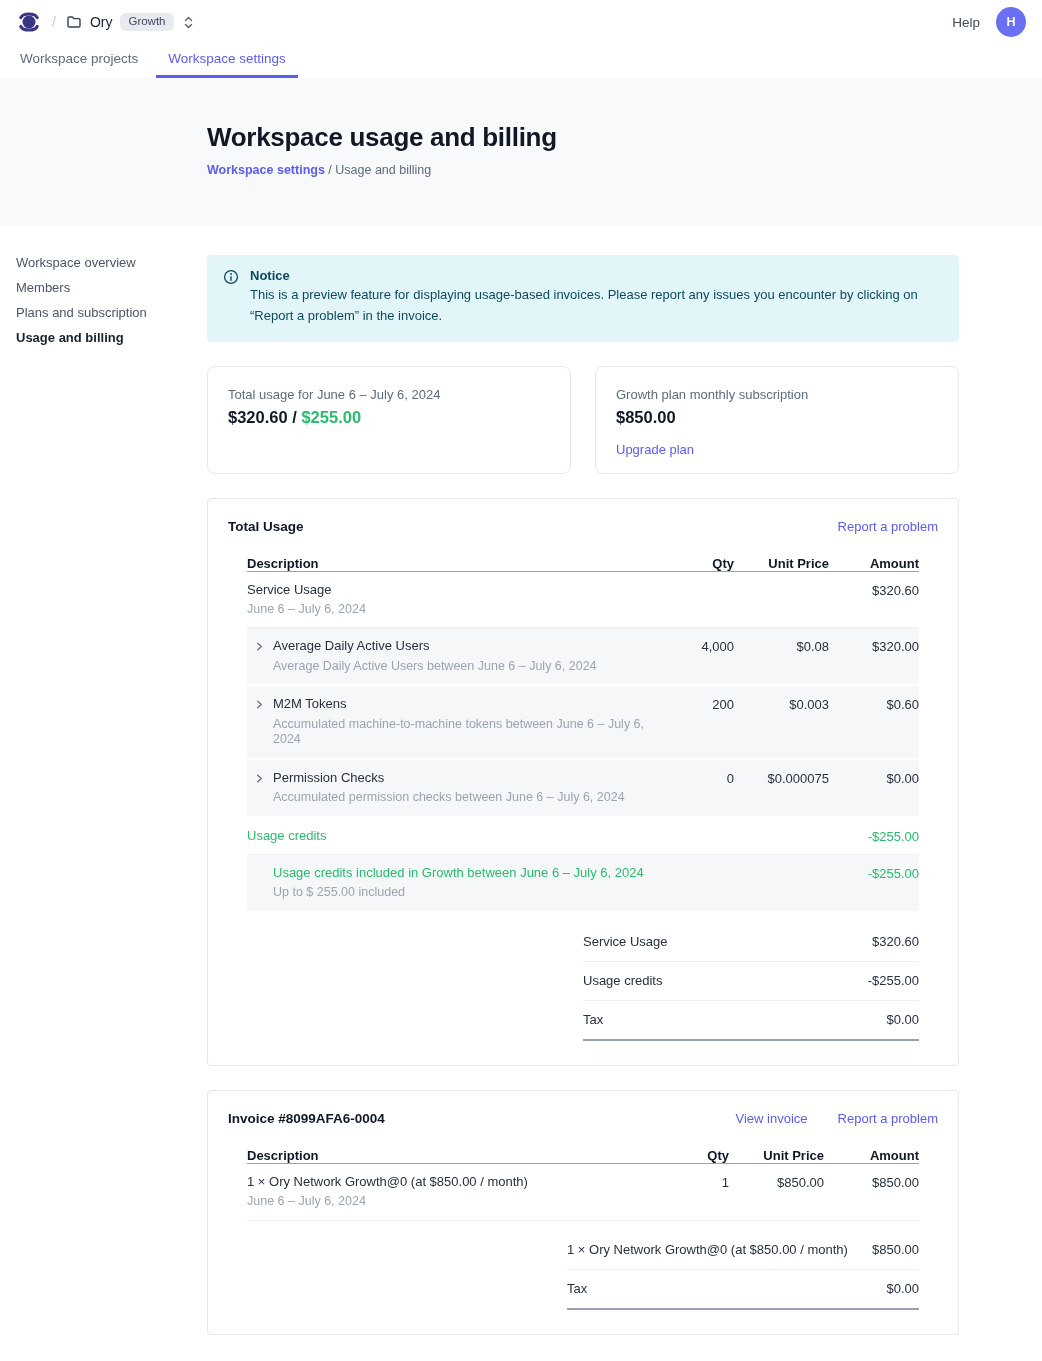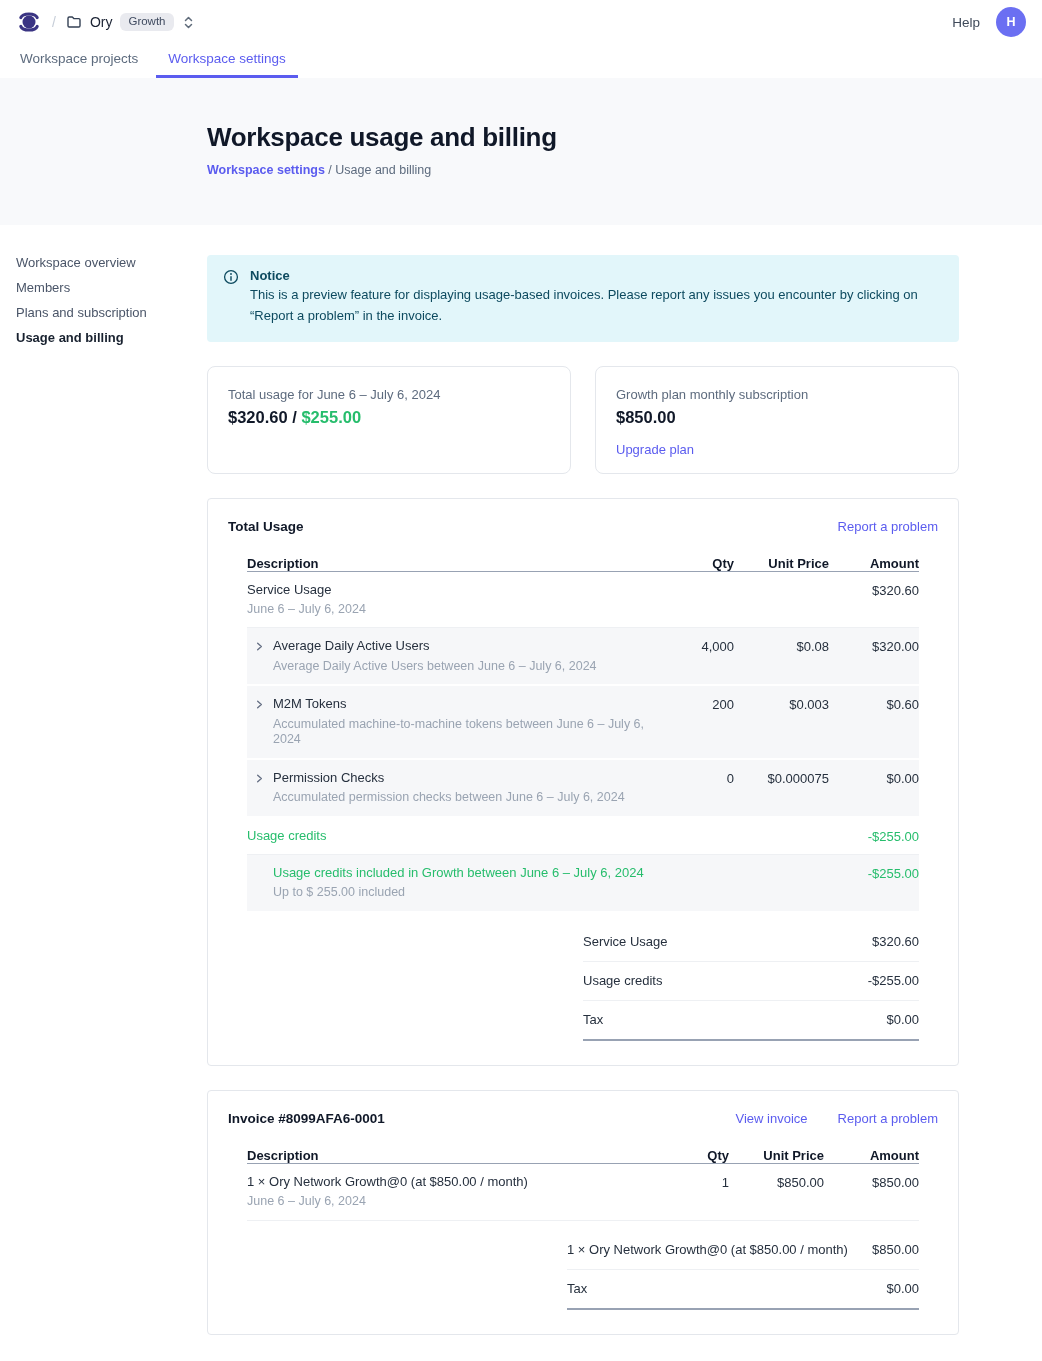--- a/index.html
+++ b/index.html
@@ -284,21 +284,21 @@
           <div class="s-row strong">
             <span class="s-label">Tax</span>
             <span class="s-value">$0.00</span>
           </div>
 
       </div>
     </section>
 
     <section class="panel invoice-panel">
       <div class="panel-head">
-        <span class="panel-title">Invoice #8099AFA6-0001</span>
+        <span class="panel-title">Invoice #8099AFA6-0004</span>
         <div class="panel-links">
           <span class="plink">View invoice</span>
           <span class="plink">Report a problem</span>
         </div>
       </div>
       <div class="table">
         <div class="t-head">
           <span>Description</span>
           <span class="num">Qty</span>
           <span class="num">Unit Price</span>

